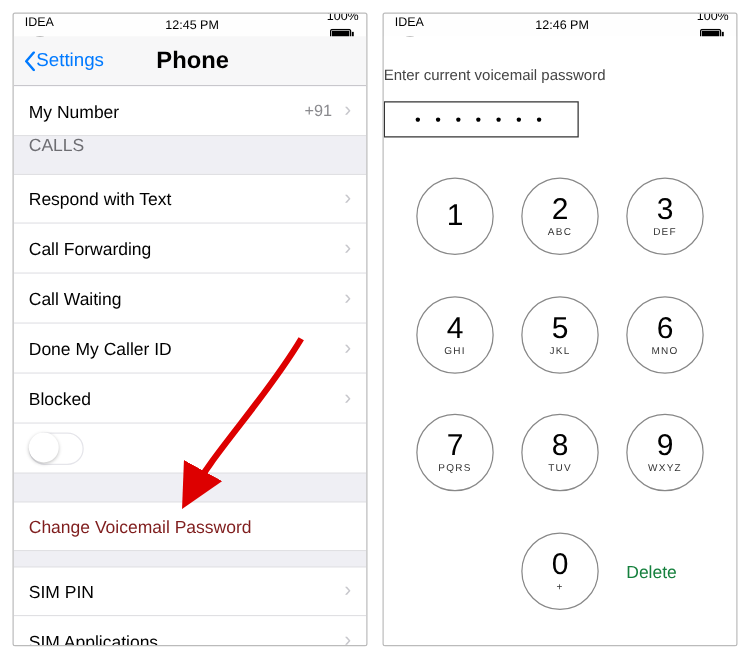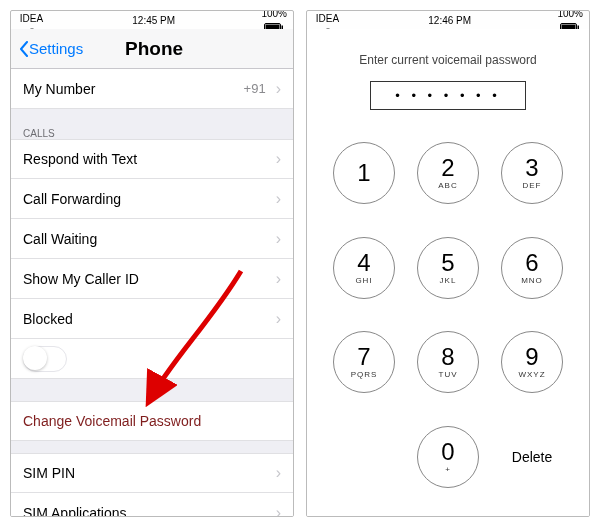--- a/index.html
+++ b/index.html
@@ -19,38 +19,38 @@
   .nav .side { font-size: 15px; color: #007aff; display: flex; align-items: center; min-width: 60px; }
   .nav .side.right { justify-content: flex-end; font-weight: 600; }
   .chev-left { width: 10px; height: 16px; display: inline-block; }
   
   .list { flex: 1; background: #efeff4; overflow: hidden; }
   .cell { background: #fff; height: 40px; display: flex; align-items: center; padding: 0 12px; font-size: 14px; color: #000; border-bottom: 1px solid #e0e0e3; position: relative; }
   .cell.sep-top { border-top: 1px solid #e0e0e3; }
   .cell .label { flex: 1; }
   .cell .val { color: #8a8a8e; margin-right: 10px; font-size: 13px; }
   .cell .disc { color: #c7c7cc; font-size: 16px; }
-  .section-hdr { height: 30px; padding: 12px 12px 0 12px; font-size: 10px; color: #6d6d72; display: flex; align-items: flex-end; }
+  .section-hdr { height: 30px; padding: 12px 12px 15px 12px; font-size: 14px; color: #6d6d72; display: flex; align-items: flex-end; }
   .section-gap { height: 22px; }
   .section-gap.sm { height: 12px; }
   .link { color: #7f1d1d; }
   .switch { width: 44px; height: 26px; border-radius: 13px; background: #fff; border: 1.5px solid #e5e5ea; position: relative; }
   .switch .knob { width: 24px; height: 24px; border-radius: 50%; background: #fff; position: absolute; top: -1px; left: -1px; box-shadow: 0 1px 3px rgba(0,0,0,.25); }
   
   .arrow { position: absolute; pointer-events: none; }
   
   .pw-body { flex: 1; display: flex; flex-direction: column; background: #fff; }
-  .pw-top { padding: 24px 0 0 0; text-align: center; }
+  .pw-top { padding: 24px 0 0 0; }
   .pw-msg { font-size: 12px; color: #444; margin-bottom: 14px; }
   .pw-field { display: inline-block; border: 1px solid #333; padding: 6px 24px; letter-spacing: 4px; font-size: 13px; }
   .keypad { flex: 1; display: grid; grid-template-columns: repeat(3, 1fr); grid-template-rows: repeat(4, 1fr); gap: 8px 14px; padding: 20px 22px 16px 22px; align-items: center; justify-items: center; }
   .key { width: 62px; height: 62px; border-radius: 50%; border: 1px solid #888; display: flex; flex-direction: column; align-items: center; justify-content: center; background: #fff; }
   .key .digit { font-size: 24px; font-weight: 300; line-height: 1; }
   .key .letters { font-size: 8px; letter-spacing: 1px; color: #333; margin-top: 1px; }
-  .key-del { font-size: 14px; color: #000000; width: 62px; text-align: center; }
+  .key-del { font-size: 14px; color: #15803d; width: 62px; text-align: left; }
   .key-empty { width: 62px; height: 62px; }
 </style>
 </head>
 <body>
 
 <div class="stage">
 
   <div class="phone">
 
     <div class="status">
@@ -108,21 +108,21 @@
       </div>
       <div class="cell">
         <span class="label">Call Forwarding</span>
         <span class="disc">›</span>
       </div>
       <div class="cell">
         <span class="label">Call Waiting</span>
         <span class="disc">›</span>
       </div>
       <div class="cell">
-        <span class="label">Show My Caller ID</span>
+        <span class="label">Done My Caller ID</span>
         <span class="disc">›</span>
       </div>
       <div class="cell">
         <span class="label">Blocked</span>
         <span class="disc">›</span>
       </div>
       <div class="cell">
         <span class="switch">
             <span class="knob"></span>
           </span>

